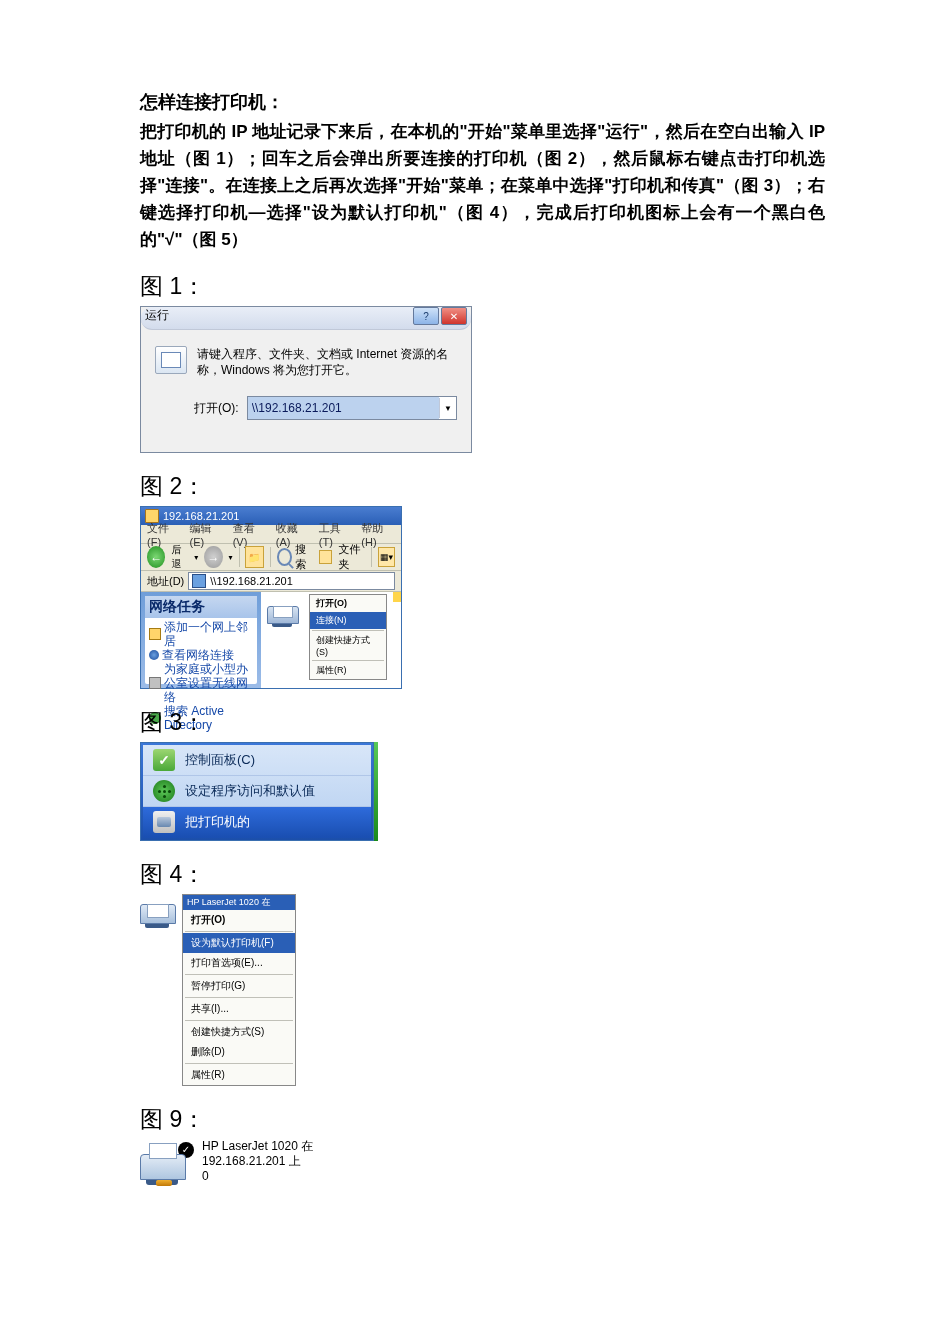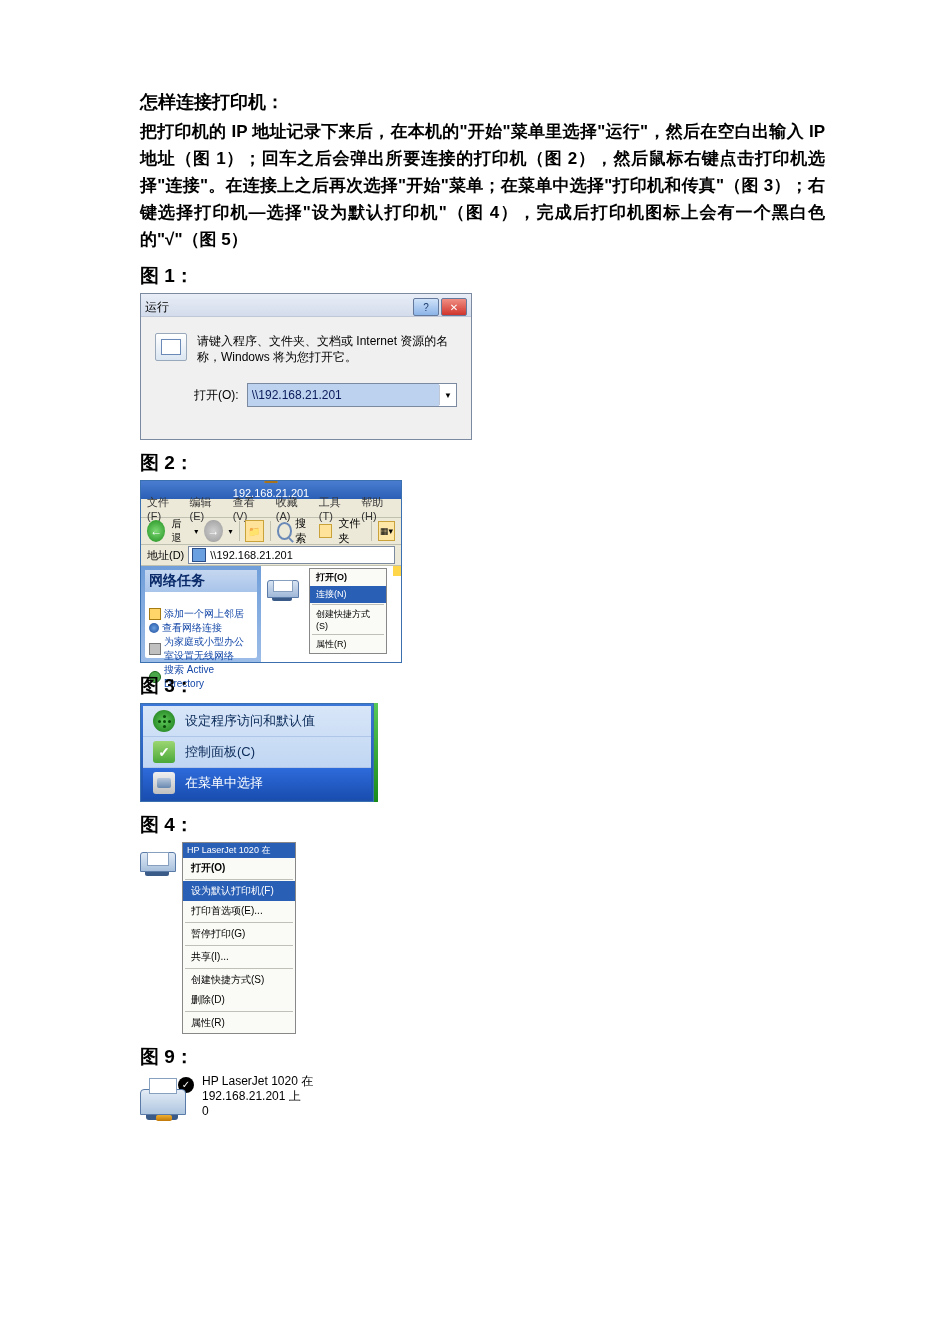--- a/index.html
+++ b/index.html
@@ -22,40 +22,41 @@
     font-family: "SimHei","黑体",sans-serif;
   }
   .intro {
     font-size: 17px;
     line-height: 27px;
     font-weight: bold;
     font-family: "SimHei","黑体",sans-serif;
     text-align: justify;
   }
   .fig-label {
-    font-weight: bold;
-    font-size: 19px;
-    margin: 10px 0 4px 0;
+    font-weight: normal;
+    font-size: 23px;
+    margin: 18px 0 4px 0;
     font-family: "SimHei","黑体",sans-serif;
   }
   
   .run-dialog {
     width: 330px;
     border: 1px solid #7b8aa0;
     font-family: "SimSun","Tahoma",sans-serif;
     font-size: 12px;
     background: #f0f0f0;
   }
   .run-titlebar {
     height: 22px;
     background: linear-gradient(#e9eef7,#d3dcec);
     display: flex;
-    align-items: flex-end;
+    align-items: flex-start;
     padding: 0 4px;
     border-bottom: 1px solid #c0c8d8;
+    border-radius: 11px;
   }
   .run-title { flex: 1; font-size: 12px; }
   .win-btn { width: 24px; height: 16px; display: inline-flex; align-items: center; justify-content: center; font-size: 10px; border: 1px solid #64799c; border-radius: 2px; margin-left: 2px;}
   .win-help { background: linear-gradient(#cfe2f8,#8cb4e8); color:#1b3d6d;}
   .win-close { background: linear-gradient(#f08f84,#d0342c); color:#fff;}
   .run-body { padding: 16px 14px 10px 14px; }
   .run-row1 { display: flex; align-items: flex-start; gap: 10px; margin-bottom: 18px;}
   .run-icon { width: 30px; height: 26px; border: 1px solid #9aa8bb; background: linear-gradient(#fff,#dbe6f2); border-radius: 2px; display:flex;align-items:center;justify-content:center;}
   .run-icon::after{content:"";width:18px;height:14px;background:#fff;border:1px solid #6a89b7;}
   .run-desc { font-size: 12px; line-height: 16px; flex:1;}
@@ -68,21 +69,21 @@
   .btn-std { width: 72px; height: 22px; border: 1px solid #7b8aa0; border-radius: 3px; background: linear-gradient(#fff,#e3e8f0); font-size: 12px; display:flex;align-items:center;justify-content:center;}
   .btn-default { border: 1px solid #2a6bd8; box-shadow: 0 0 0 1px #7fb2f2 inset; }
   
   .explorer {
     width: 260px;
     border: 1px solid #3a6fb0;
     font-family: "Tahoma","SimSun",sans-serif;
     font-size: 11px;
     background: #fff;
   }
-  .exp-title { height: 18px; background: linear-gradient(#4a7dd0,#2a5fb6); color:#fff; display:flex;align-items:center;padding:0 4px; gap:4px;flex-direction:column;}
+  .exp-title { height: 18px; background: linear-gradient(#4a7dd0,#2a5fb6); color:#fff; display:flex;align-items:center;padding:0 4px; gap:4px;}
   .exp-title-icon{width:12px;height:12px;background:#ffd56a;border:1px solid #a6731c;border-radius:1px;}
   .exp-menu { height: 18px; background: #ece9d8; border-bottom: 1px solid #c0c0b0; display:flex; align-items:center; gap:10px; padding:0 6px; color:#333;}
   .exp-tool { height: 26px; background: #ece9d8; border-bottom: 1px solid #c0c0b0; display:flex; align-items:center; gap:6px; padding:0 6px;}
   .nav-btn{width:22px;height:22px;border-radius:50%;display:flex;align-items:center;justify-content:center;font-size:12px;}
   .nav-back{background:radial-gradient(circle,#7cd874,#1f8f1e);color:#fff;}
   .nav-fwd{background:radial-gradient(circle,#d0d0d0,#9a9a9a);color:#fff;}
   .tool-sep{width:1px;height:20px;background:#c0c0b0;}
   .up-btn{width:20px;height:20px;background:#ffe39a;border:1px solid #c9a23a;display:flex;align-items:center;justify-content:center;font-size:10px;}
   .search-lbl{display:flex;align-items:center;gap:3px;}
   .mag{width:14px;height:14px;border:2px solid #6a89b7;border-radius:50%;position:relative;}
@@ -90,21 +91,21 @@
   .folders-lbl{display:flex;align-items:center;gap:6px;}
   .fld-ico{width:14px;height:12px;background:#ffe39a;border:1px solid #c9a23a;}
   .views-btn{width:18px;height:18px;border:1px solid #c9a23a;background:#ffe7a8;display:flex;align-items:center;justify-content:center;font-size:9px;}
   .exp-addr { height: 20px; background: #ece9d8; border-bottom: 1px solid #c0c0b0; display:flex; align-items:center; gap:4px; padding:0 6px;}
   .addr-fld{flex:1;height:16px;border:1px solid #7b8aa0;background:#fff;display:flex;align-items:center;gap:4px;padding:0 3px;}
   .comp-ico{width:12px;height:12px;background:#6aa0e0;border:1px solid #2a4f88;}
   .exp-content { display:flex; height: 96px; }
   .exp-side { width: 120px; background: linear-gradient(#6f9ed9,#9cbce8); padding:4px; box-sizing:border-box;}
   .side-box{background:#fff;border-radius:2px;height:100%;box-sizing:border-box;}
   .side-hd{background:linear-gradient(#c5d7f0,#a8c4ea);font-size:14px;padding:2px 4px;font-weight:bold;color:#0a2a6a;}
-  .side-items{padding:2px 4px;font-size:10px;color:#1548a8;line-height:14px;margin-top:13px;}
+  .side-items{padding:2px 4px;font-size:12px;color:#1548a8;line-height:14px;}
   .side-item{display:flex;align-items:center;gap:3px;}
   .si-ico{width:10px;height:10px;flex-shrink:0;}
   .si1{background:#ffd56a;border:1px solid #a67b12;}
   .si2{background:radial-gradient(#6aa0e0,#1a4a9a);border-radius:50%;}
   .si3{background:#c0c0c0;border:1px solid #777;}
   .si4{background:#4aa84a;border:1px solid #1a6a1a;border-radius:50%;}
   .exp-main { flex:1; position:relative; padding:6px;}
   .prn-icon { width:36px;height:28px; position:relative;}
   .prn-body{width:30px;height:16px;background:linear-gradient(#d8e4f2,#a0b8d8);border:1px solid #5a7aa8;border-radius:3px 3px 0 0;margin-top:8px;}
   .prn-body::before{content:"";position:absolute;top:0;left:6px;width:18px;height:10px;background:#fff;border:1px solid #88a0c0;}
@@ -269,30 +270,30 @@
         </div>
       </div>
     </div>
   </div>
 
   <div class="fig-label">图 3：</div>
   <div class="start-wrap">
     <div class="start-panel">
       <div class="start-inner">
         <div class="start-item">
+          <span class="st-ico st1"></span>
+          <span>控制面板(C)</span>
+        </div>
+        <div class="start-item">
           <span class="st-ico st2"></span>
           <span>设定程序访问和默认值</span>
         </div>
-        <div class="start-item">
-          <span class="st-ico st1"></span>
-          <span>控制面板(C)</span>
-        </div>
         <div class="start-item hl">
           <span class="st-ico st3"></span>
-          <span>在菜单中选择</span>
+          <span>把打印机的</span>
         </div>
       </div>
     </div>
     <div class="start-edge"></div>
   </div>
 
   <div class="fig-label">图 4：</div>
   <div class="fig4">
     <div class="fig4-row">
       <div class="fig4-prn">

